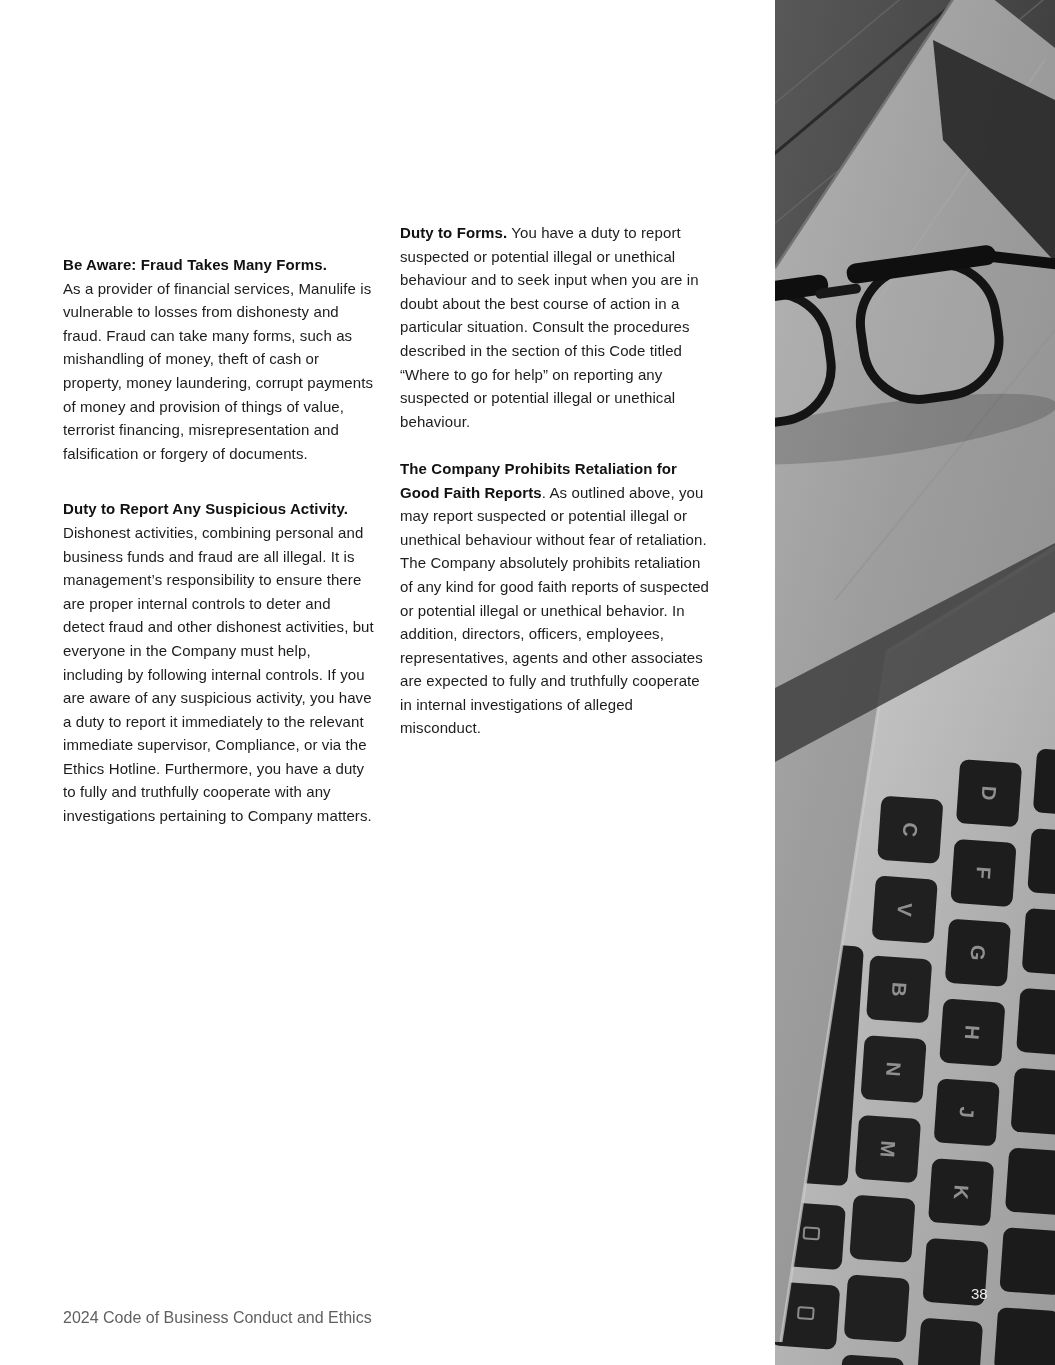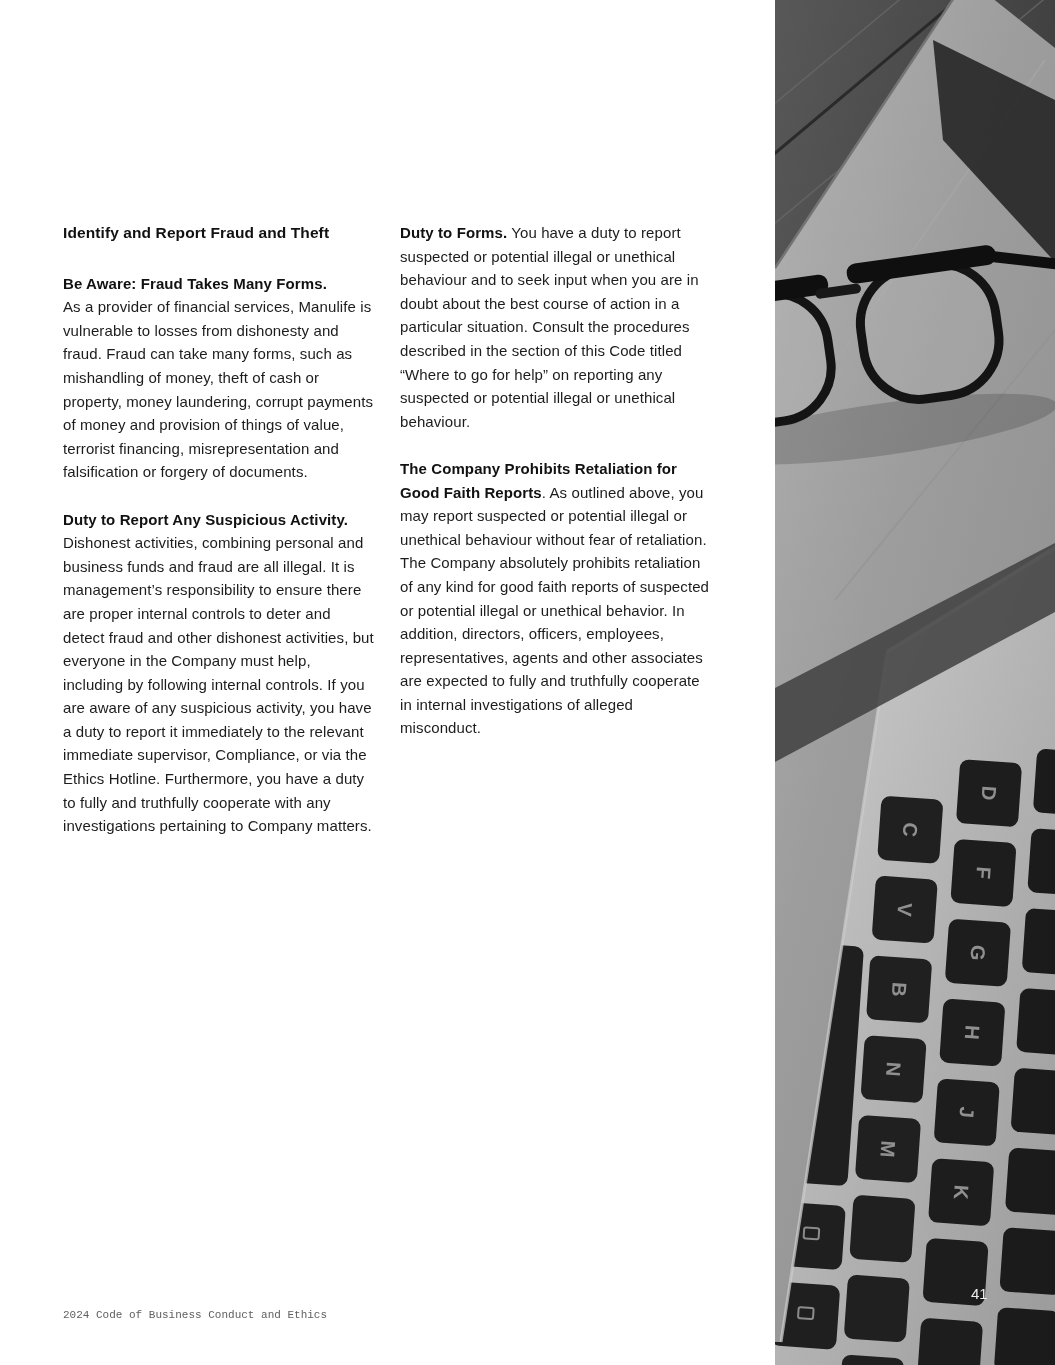--- a/index.html
+++ b/index.html
@@ -17,24 +17,24 @@
     position:absolute; left:63px; top:221px; width:648px;
     display:flex; gap:26px;
   }
   .col { width:311px; font-size:15px; line-height:23.6px; color:#1c1c1c; letter-spacing:0.1px; }
   .col h2 {
     font-size:15.5px; line-height:23.6px; font-weight:bold;
     color:#111; margin-bottom:27px;
   }
   .col p { margin-bottom:23.6px; }
   .col strong { font-weight:bold; color:#111; }
-  .lead-block { display:block; }
+  .lead-block { display:block;margin-top:32px; }
 
   
-  footer { position:absolute; left:63px; top:1309px; font-size:11px; color:#606060;font-family:Liberation Mono, monospace; }
+  footer { position:absolute; left:63px; top:1309px; font-size:16px; color:#606060; }
 
   
   .photo {
     position:absolute; left:775px; top:0; width:280px; height:1365px;
     overflow:hidden; background:#3a3a3a;
   }
   .photo svg { display:block; }
   .photo text {
     font-family:"Liberation Sans", sans-serif;
     font-weight:bold; font-size:20px; fill:#909090;
@@ -45,21 +45,20 @@
   }
 </style>
 </head>
 <body>
 
 <div class="page">
 
   <main class="content">
 
     <section class="col">
-      <h2>Identify and Report Fraud and Theft</h2>
       <p><strong class="lead-block">Be Aware: Fraud Takes Many Forms.</strong><span>As a provider of financial services, Manulife is vulnerable to losses from dishonesty and fraud. Fraud can take many forms, such as mishandling of money, theft of cash or property, money laundering, corrupt payments of money and provision of things of value, terrorist financing, misrepresentation and falsification or forgery of documents.</span></p>
       <p><strong class="lead-block">Duty to Report Any Suspicious Activity.</strong><span>Dishonest activities, combining personal and business funds and fraud are all illegal. It is management’s responsibility to ensure there are proper internal controls to deter and detect fraud and other dishonest activities, but everyone in the Company must help, including by following internal controls. If you are aware of any suspicious activity, you have a duty to report it immediately to the relevant immediate supervisor, Compliance, or via the Ethics Hotline. Furthermore, you have a duty to fully and truthfully cooperate with any investigations pertaining to Company matters.</span></p>
     </section>
 
     <section class="col">
       <p><strong>Duty to Forms.</strong><span> You have a duty to report suspected or potential illegal or unethical behaviour and to seek input when you are in doubt about the best course of action in a particular situation. Consult the procedures described in the section of this Code titled “Where to go for help” on reporting any suspected or potential illegal or unethical behaviour.</span></p>
       <p><strong>The Company Prohibits Retaliation for Good Faith Reports</strong><span>. As outlined above, you may report suspected or potential illegal or unethical behaviour without fear of retaliation. The Company absolutely prohibits retaliation of any kind for good faith reports of suspected or potential illegal or unethical behavior. In addition, directors, officers, employees, representatives, agents and other associates are expected to fully and truthfully cooperate in internal investigations of alleged misconduct.</span></p>
     </section>
 
   </main>
@@ -162,16 +161,16 @@
         <ellipse cx="95" cy="428" rx="175" ry="26" fill="#000000" opacity="0.17"></ellipse>
         <rect x="-78" y="278" width="130" height="128" rx="54" fill="#bababa" fill-opacity="0.25" stroke="#141414" stroke-width="9"></rect>
         <rect x="86" y="272" width="136" height="132" rx="56" fill="#bababa" fill-opacity="0.25" stroke="#141414" stroke-width="9"></rect>
         <rect x="-84" y="266" width="144" height="20" rx="9" fill="#0f0f0f"></rect>
         <rect x="80" y="260" width="150" height="20" rx="9" fill="#0f0f0f"></rect>
         <rect x="46" y="280" width="46" height="10" rx="5" fill="#181818"></rect>
         <path d="M 226 272 L 310 294" stroke="#0f0f0f" stroke-width="11" stroke-linecap="round" fill="none"></path>
       </g>
     </svg>
 
-    <div class="page-number">41</div>
+    <div class="page-number">38</div>
   </aside>
 
 </div>
 
 </body></html>

